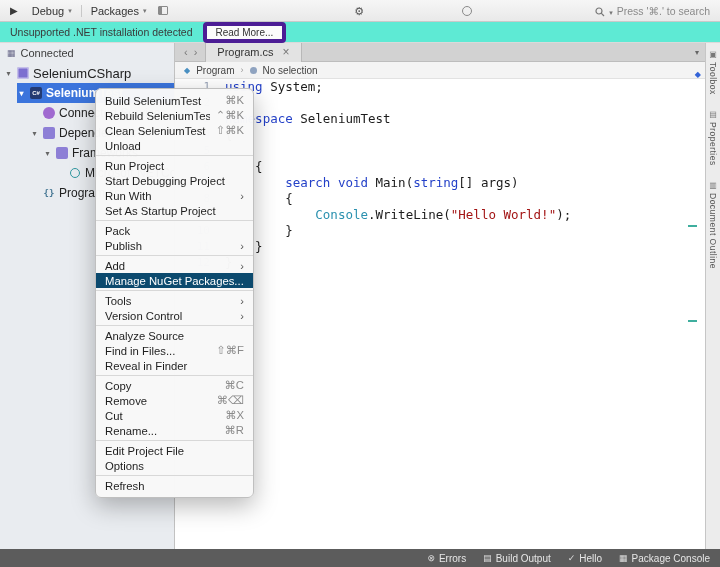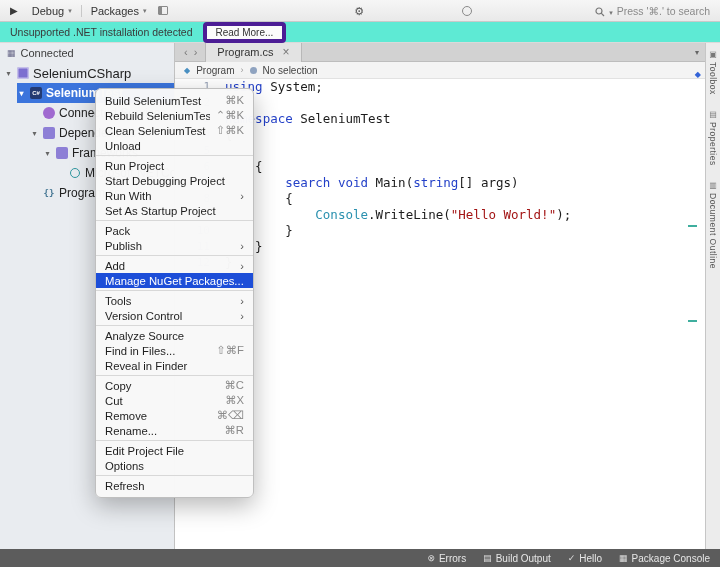--- a/index.html
+++ b/index.html
@@ -95,21 +95,21 @@
   .sb-icon{font-size:9px;color:#dcdcdc;}
 
   
   .ctx{position:absolute;left:95px;top:88px;width:159px;z-index:50;
     background:rgba(248,248,248,.98);border:1px solid #bfbfbf;border-radius:6px;
     box-shadow:0 8px 24px rgba(0,0,0,.28);padding:4px 0;font-size:11.3px;color:#1e1e1e;}
   .ctx-item{height:15px;display:flex;align-items:center;gap:6px;padding:0 9px;white-space:nowrap;}
   .ctx-label{flex:1;overflow:hidden;}
   .ctx-sc{color:#8a8a8a;}
   .ctx-sub{color:#555;font-size:11px;}
-  .ctx-item.hl{background:#1d4ed8;color:#fff;}
+  .ctx-item.hl{background:#0c4a6e;color:#fff;}
   .ctx-sep{height:1px;background:#d8d8d8;margin:2px 0;}
 </style>
 </head>
 <body>
 
 <div class="app">
 
   <div class="toolbar">
     <span class="play">▶</span>
     <span class="dd">
@@ -358,28 +358,28 @@
       </div>
       <div class="ctx-item">
         <span class="ctx-label">Reveal in Finder</span>
       </div>
       <div class="ctx-sep"></div>
       <div class="ctx-item">
         <span class="ctx-label">Copy</span>
         <span class="ctx-sc">⌘C</span>
       </div>
       <div class="ctx-item">
+        <span class="ctx-label">Remove</span>
+        <span class="ctx-sc">⌘⌫</span>
+      </div>
+      <div class="ctx-item">
         <span class="ctx-label">Cut</span>
         <span class="ctx-sc">⌘X</span>
       </div>
       <div class="ctx-item">
-        <span class="ctx-label">Remove</span>
-        <span class="ctx-sc">⌘⌫</span>
-      </div>
-      <div class="ctx-item">
         <span class="ctx-label">Rename...</span>
         <span class="ctx-sc">⌘R</span>
       </div>
       <div class="ctx-sep"></div>
       <div class="ctx-item">
         <span class="ctx-label">Edit Project File</span>
       </div>
       <div class="ctx-item">
         <span class="ctx-label">Options</span>
       </div>

